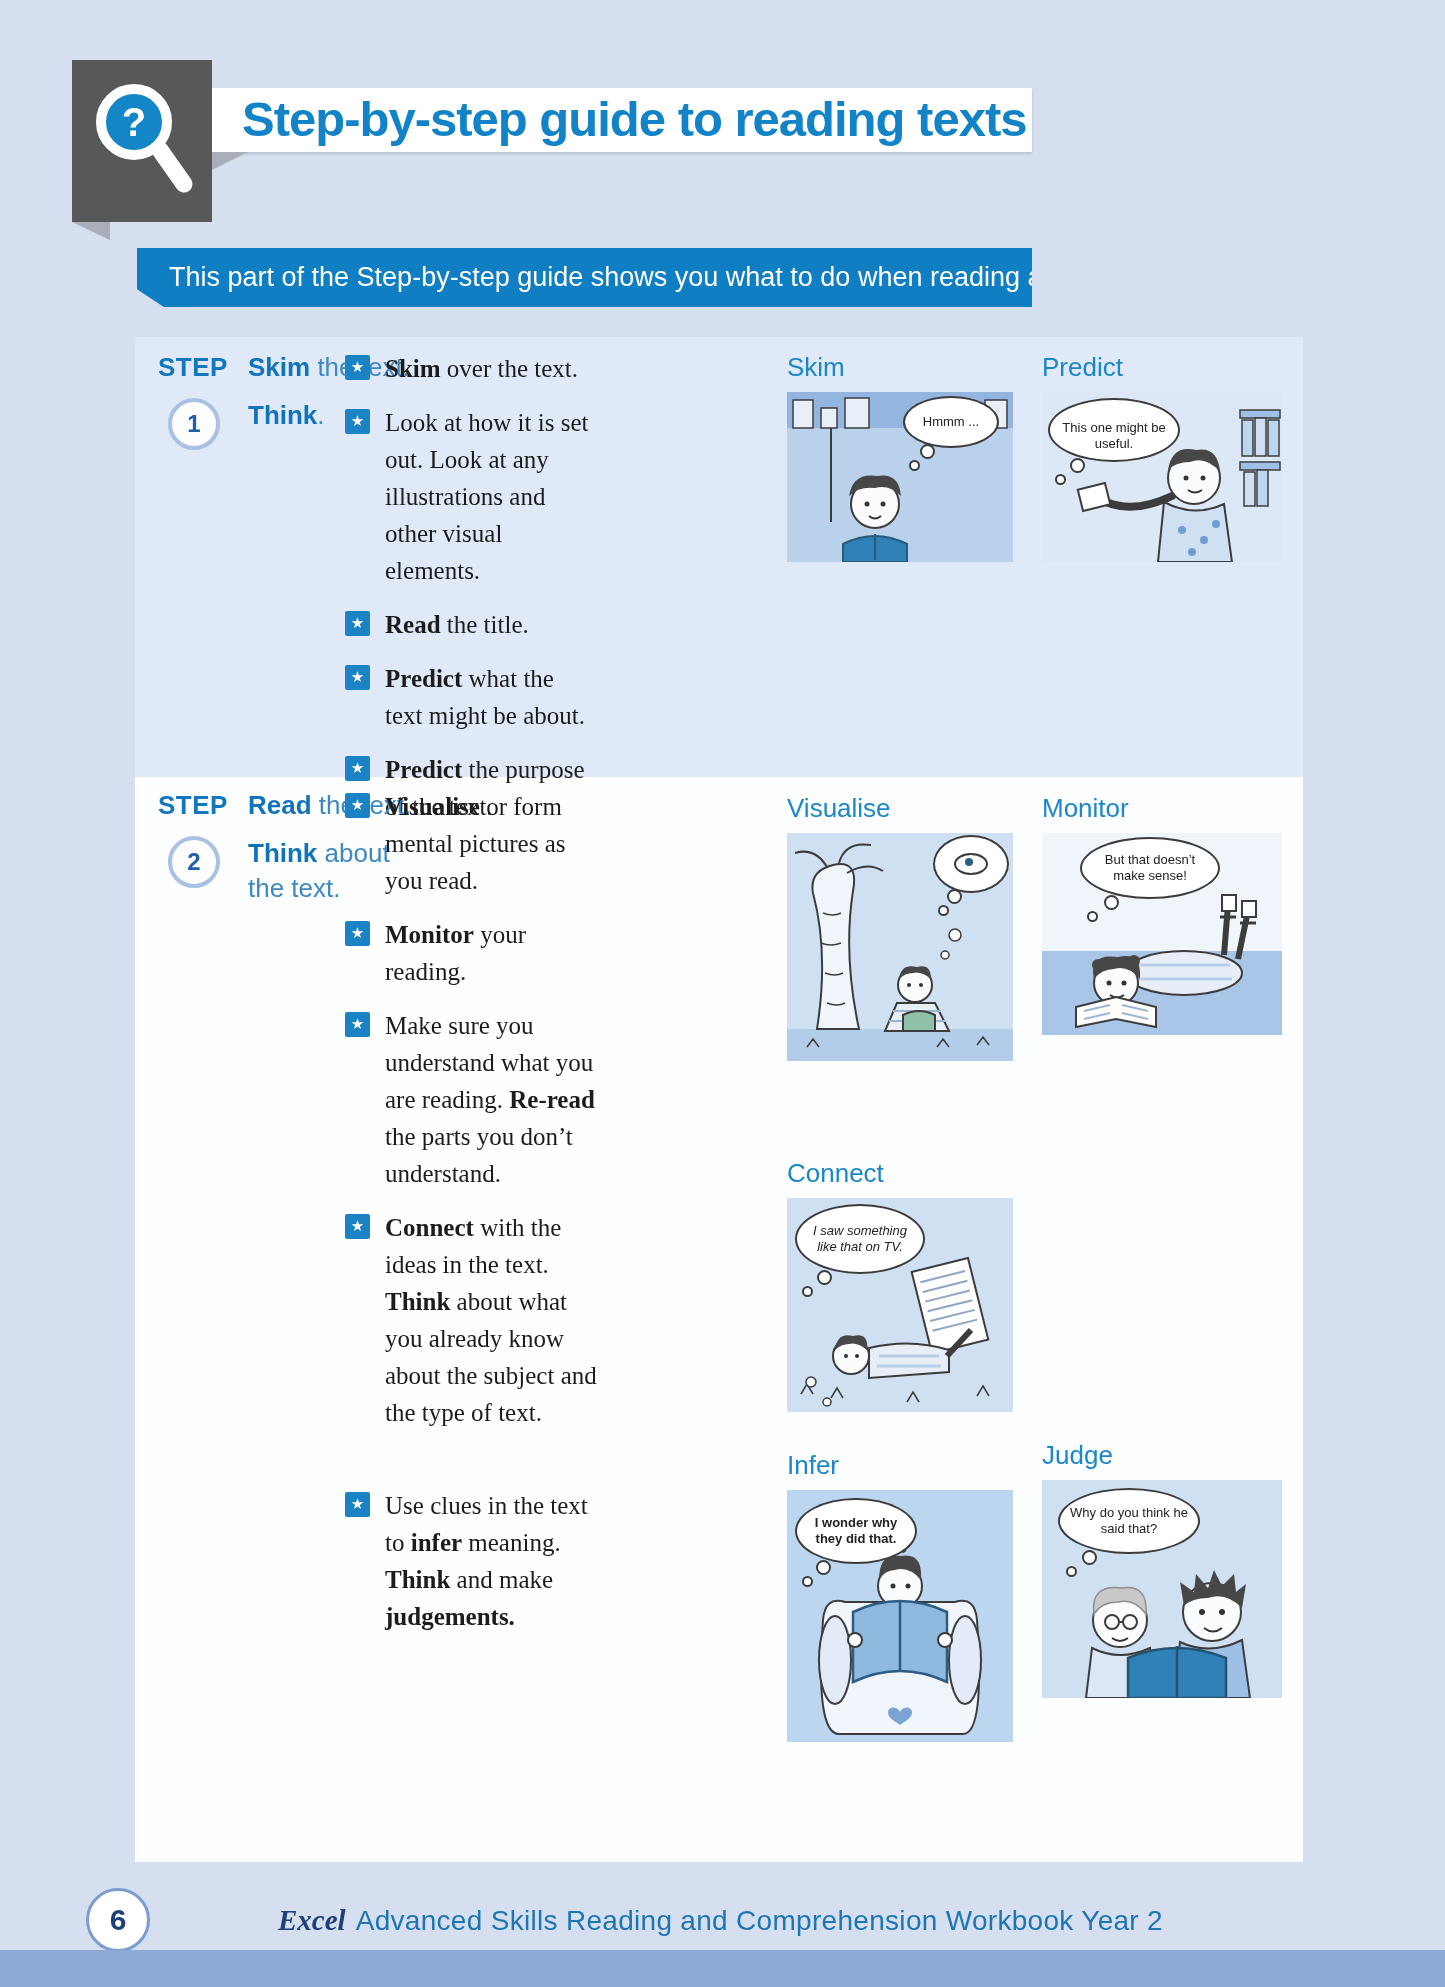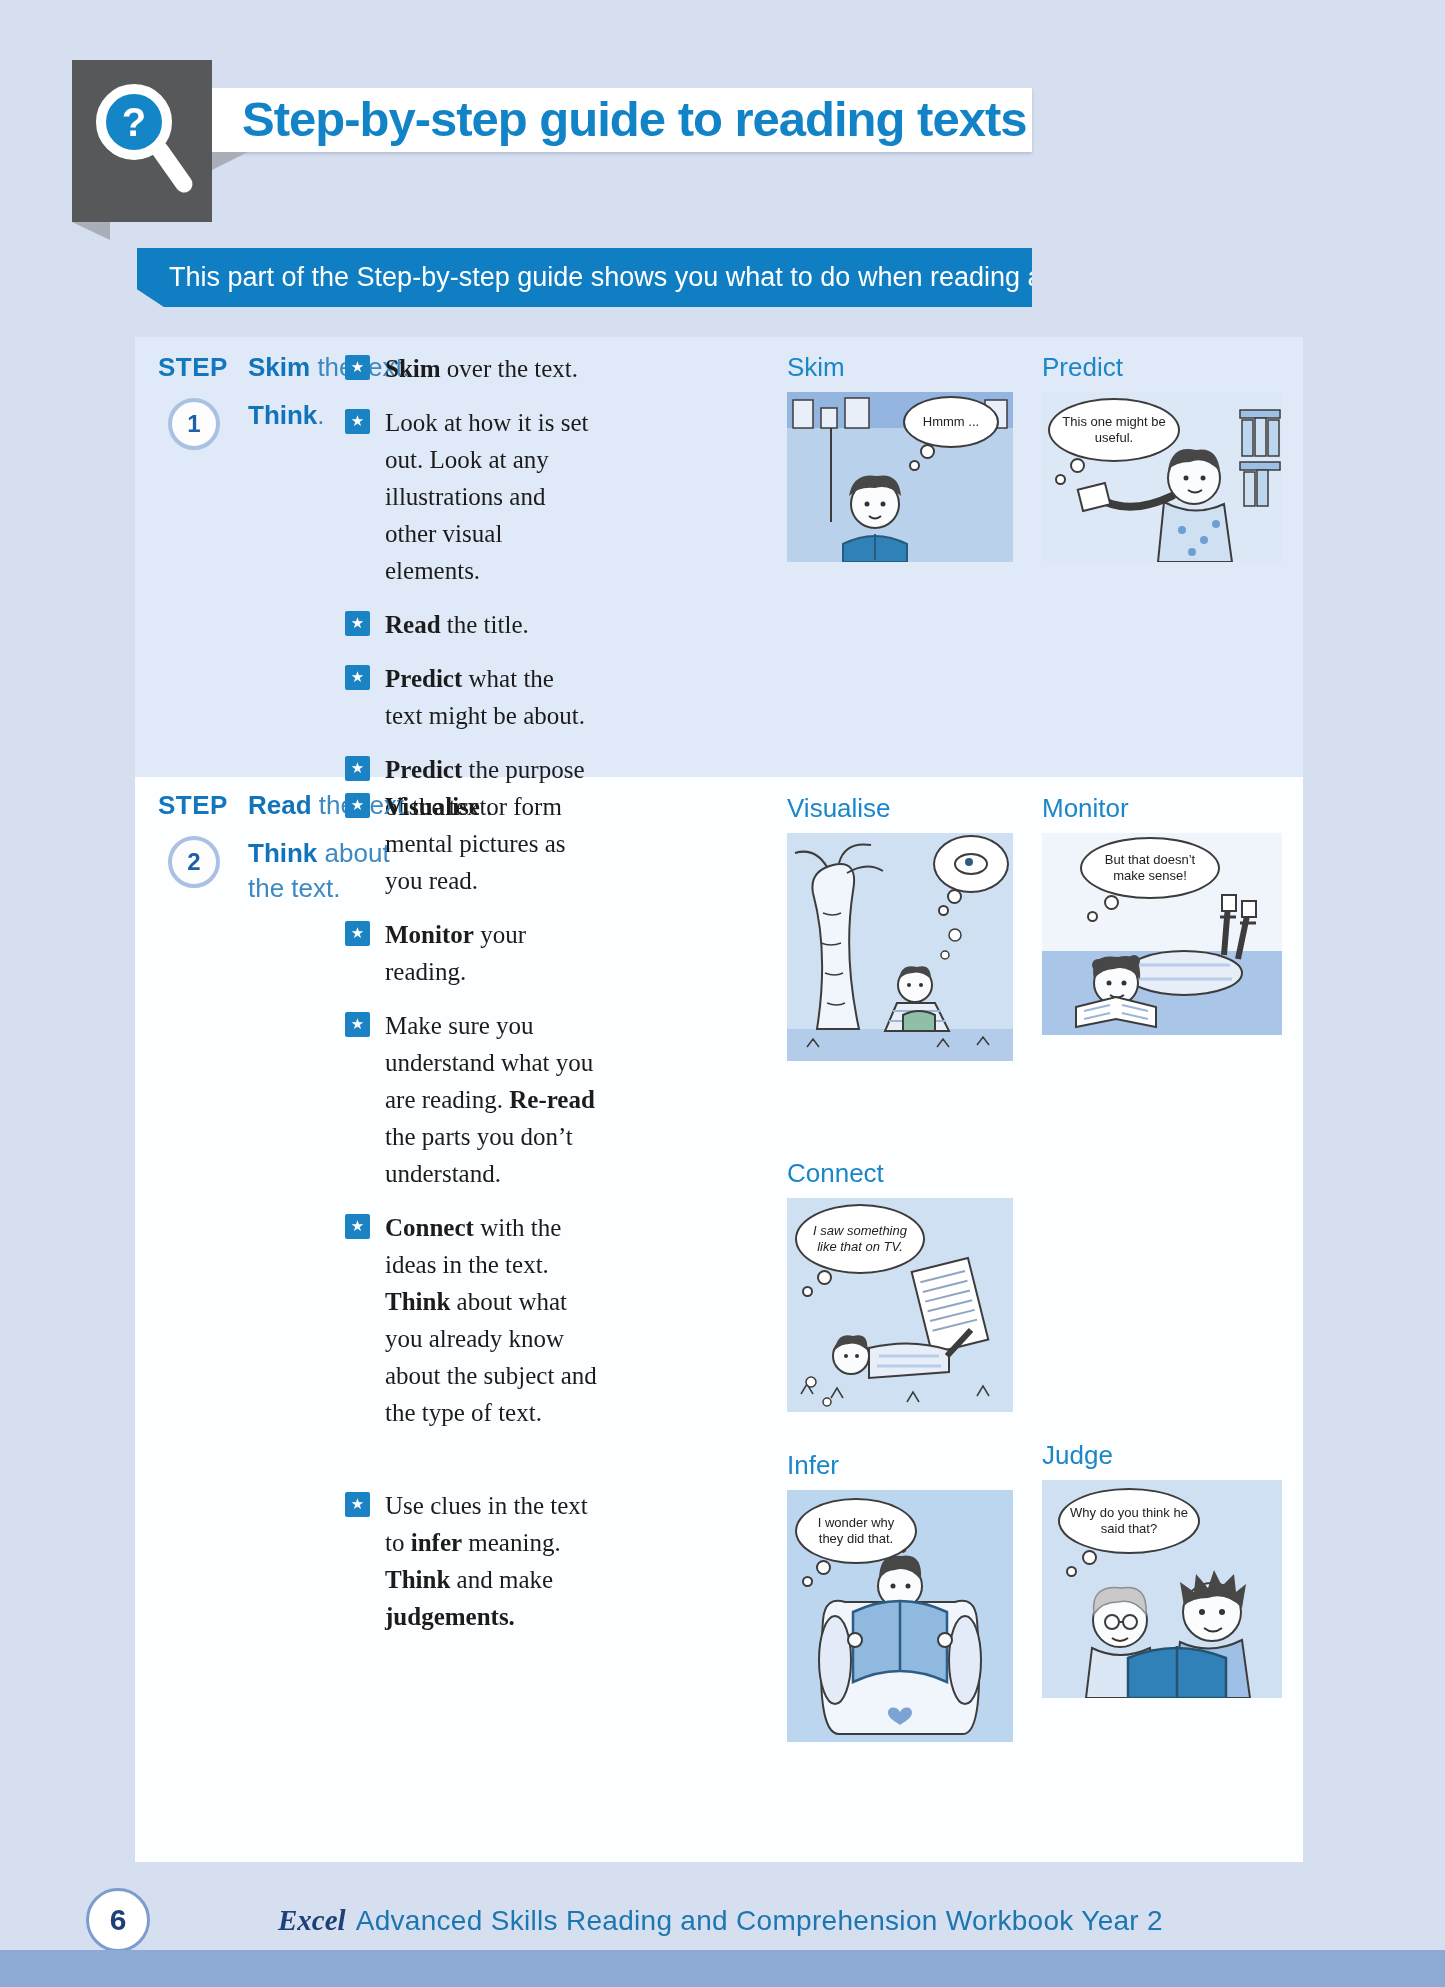--- a/index.html
+++ b/index.html
@@ -65,21 +65,21 @@
   .fig-infer{left:787px;top:1450px;}    .fig-judge{left:1042px;top:1440px;}
 
   .bubble{position:absolute;background:#fff;border:2px solid #3c3c3c;border-radius:50%;
           display:flex;align-items:center;justify-content:center;text-align:center;
           font-size:13px;line-height:1.25;color:#222;padding:8px 10px;box-sizing:border-box;}
   .bubble::after{content:"";position:absolute;left:16%;bottom:-13px;width:11px;height:11px;
                  background:#fff;border:2px solid #3c3c3c;border-radius:50%;}
   .bubble::before{content:"";position:absolute;left:4%;bottom:-25px;width:7px;height:7px;
                   background:#fff;border:2px solid #3c3c3c;border-radius:50%;}
   .bb-skim{right:14px;top:4px;width:96px;height:52px;}
-  .bb-predict{left:6px;top:6px;width:132px;height:64px;}
+  .bb-predict{left:6px;top:6px;width:132px;height:64px;align-items:flex-end;}
   .bb-visualise{right:4px;top:2px;width:76px;height:58px;}
   .bb-monitor{left:38px;top:4px;width:140px;height:62px;}
   .bb-connect{left:8px;top:6px;width:130px;height:70px;}
   .bb-infer{left:8px;top:8px;width:122px;height:66px;}
   .bb-judge{left:16px;top:8px;width:142px;height:66px;}
   .eye{width:30px;height:18px;border:2px solid #3c3c3c;border-radius:50%;position:relative;background:#fff;}
   .eye::after{content:"";position:absolute;left:9px;top:3px;width:8px;height:8px;background:#2c5d84;border-radius:50%;}
 
   
   .page-circle{position:absolute;left:86px;top:1888px;width:58px;height:58px;border:3px solid #7c9cce;
@@ -285,21 +285,21 @@
         <circle cx="40" cy="204" r="4" fill="#fff" stroke="#3c3c3c" stroke-width="1.5"></circle>
       </svg>
       <div class="bubble bb-connect">
           <span>I saw something like that on TV.</span>
         </div>
     </div>
   </figure>
 
   <figure class="fig fig-infer">
     <div class="cap">Infer</div>
-    <div class="scene-wrap" style="width:226px;height:240px;">
+    <div class="scene-wrap" style="width:226px;height:240px;font-weight:bold;">
       <svg class="scene" width="226" height="252" viewBox="0 0 226 252">
         <rect width="226" height="252" fill="#bcd6ef"></rect>
         <path d="M36 130 Q28 244 52 244 L176 244 Q198 244 190 130 Q188 106 168 112 L58 112 Q38 106 36 130 Z" fill="#f1f6fc" stroke="#3c3c3c" stroke-width="2"></path>
         <ellipse cx="48" cy="170" rx="16" ry="44" fill="#e2ebf7" stroke="#3c3c3c" stroke-width="2"></ellipse>
         <ellipse cx="178" cy="170" rx="16" ry="44" fill="#e2ebf7" stroke="#3c3c3c" stroke-width="2"></ellipse>
         <path d="M113 222 c-3 -6 -12 -6 -12 1 c0 5 8 9 12 12 c4 -3 12 -7 12 -12 c0 -7 -9 -7 -12 -1 Z" fill="#7ba3d4"></path>
         <circle cx="113" cy="96" r="22" fill="#fbfcfe" stroke="#3c3c3c" stroke-width="2"></circle>
         <path d="M92 90 Q92 62 114 66 Q136 62 134 90 Q122 76 108 80 Q98 80 92 90 Z" fill="#474747"></path>
         <path d="M108 64 q4 -10 10 -2" stroke="#474747" stroke-width="4" fill="none"></path>
         <circle cx="106" cy="96" r="2.5" fill="#333"></circle>

